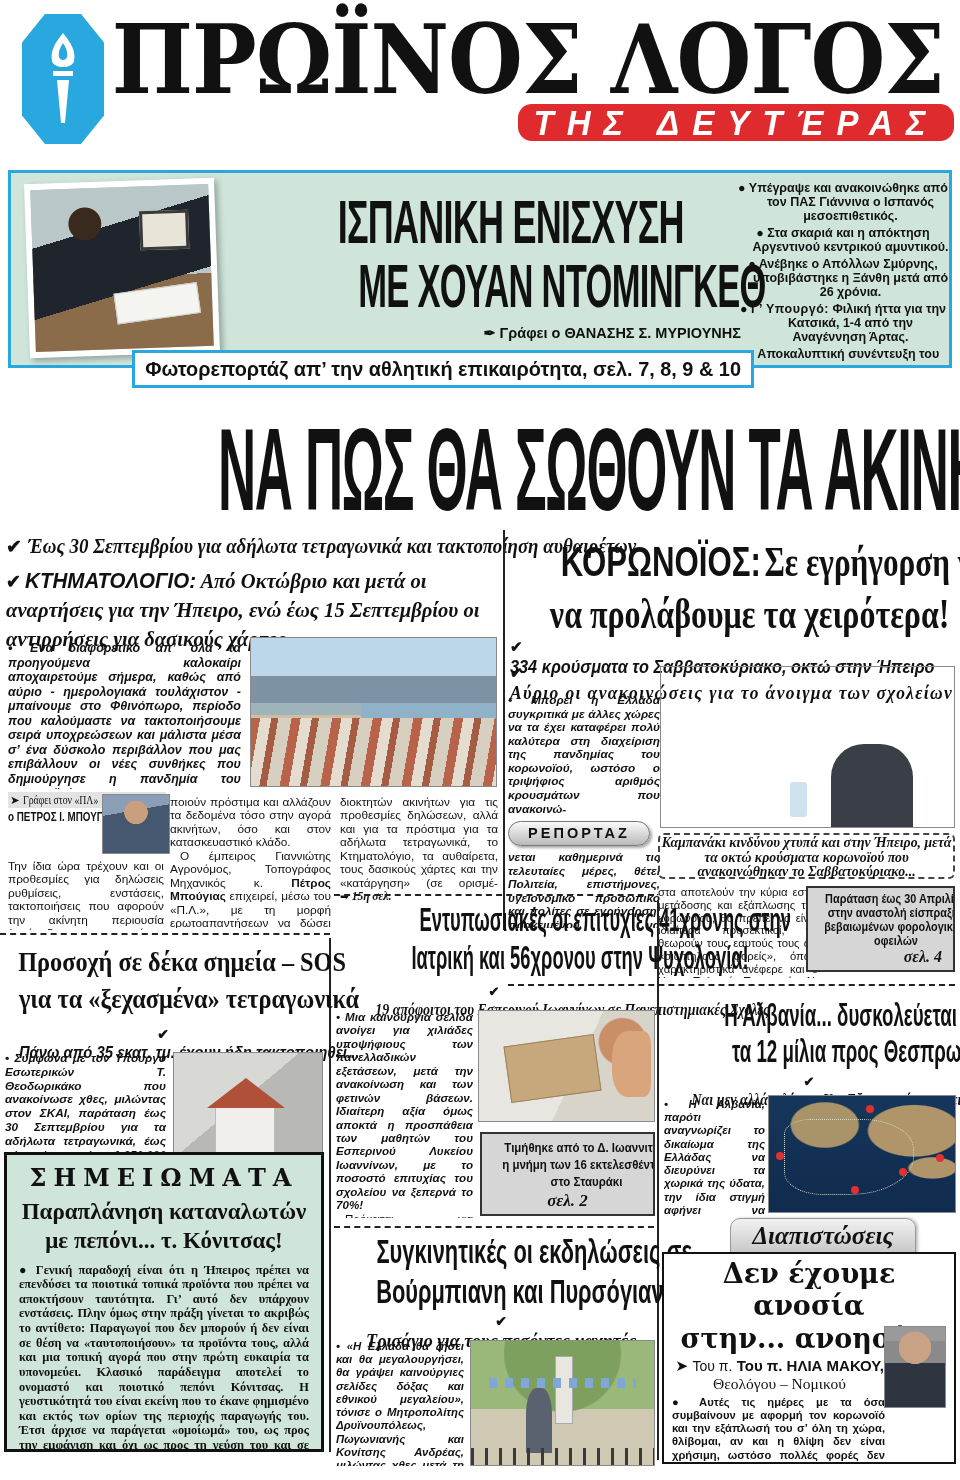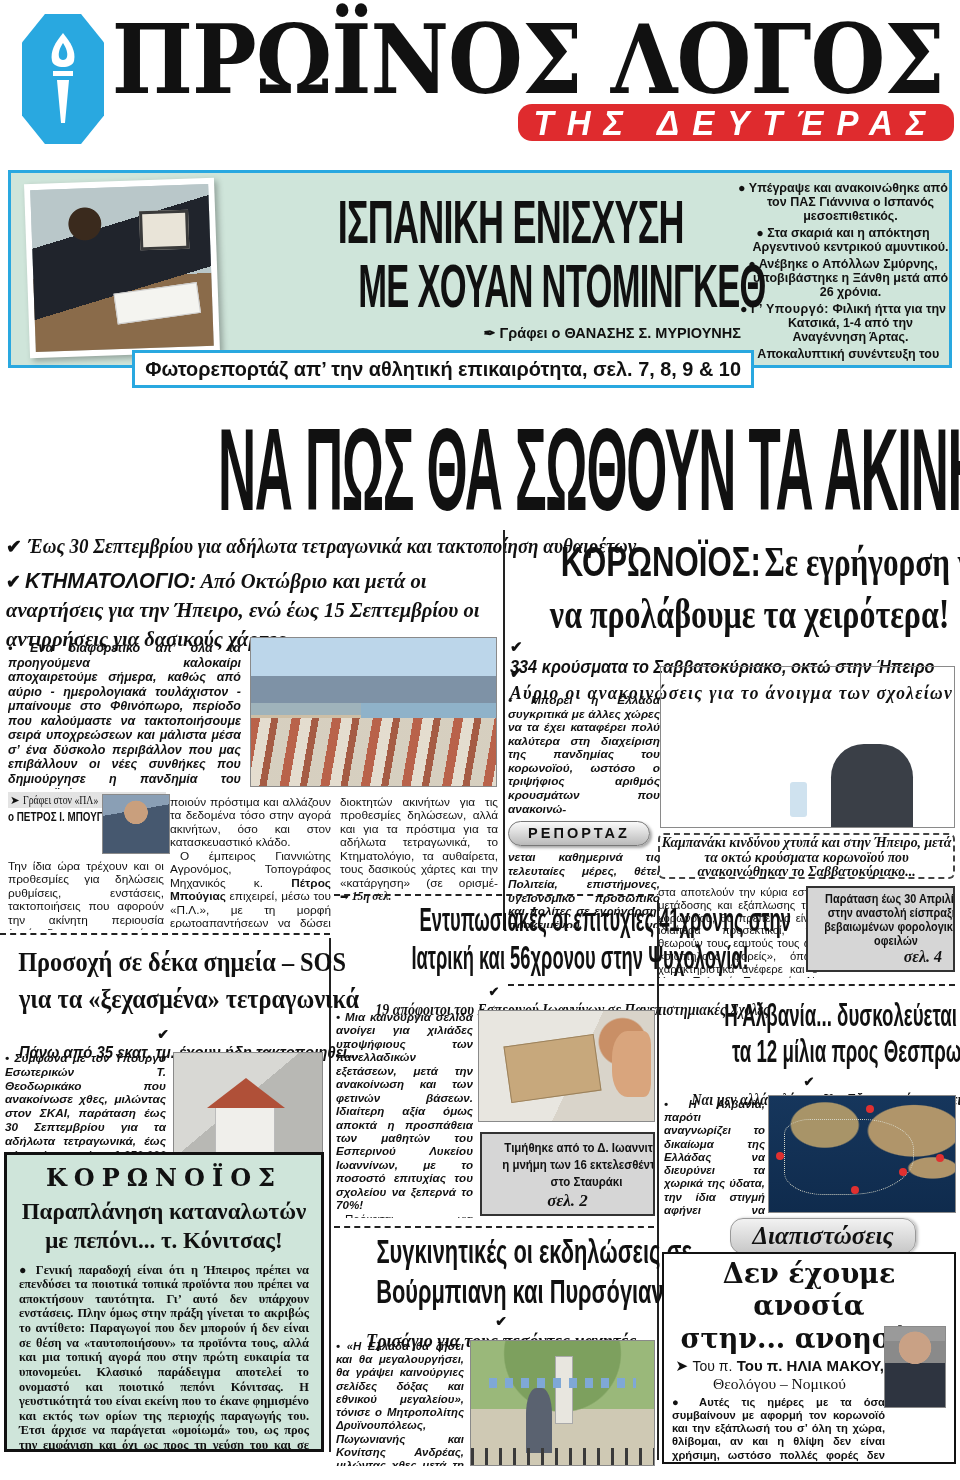--- a/index.html
+++ b/index.html
@@ -219,21 +219,21 @@
   </div>
   <div class="abs photo" style="left:173px; top:1052px; width:150px; height:140px; background:
     linear-gradient(140deg, #d8d8d4 0 40%, #b8b8b4 40% 100%);">
     <div style="position:absolute; left:28%; top:38%; width:40%; height:38%; background:#f0efeb; border:1px solid #bbb;"></div>
     <div style="position:absolute; left:22%; top:18%; width:0; height:0; border-left:39px solid transparent; border-right:39px solid transparent; border-bottom:30px solid #b05038;"></div>
     <div style="position:absolute; left:0; bottom:0; width:100%; height:20%; background:
       repeating-linear-gradient(90deg, #8e8e8a 0 14px, #6e6e6a 14px 16px);"></div>
   </div>
 
   <div class="abs mintbox clip" style="left:4px; top:1152px; width:320px; height:300px; border:3px solid #111; padding:8px 12px;">
-    <div class="ctr dser b" style="font-size:24px; letter-spacing:7px;">ΚΟΡΩΝΟΪΟΣ</div>
+    <div class="ctr dser b" style="font-size:24px; letter-spacing:7px;">ΣΗΜΕΙΩΜΑΤΑ</div>
     <div class="ctr serif b" style="font-size:23px; margin-top:6px; line-height:1.25;">
       <div>Παραπλάνηση καταναλωτών</div>
       <div>με πεπόνι... τ. Κόνιτσας!</div>
     </div>
     <div class="serif b just" style="font-size:12.4px; line-height:1.18; margin-top:7px;">
       <span>● Γενική παραδοχή είναι ότι η Ήπειρος πρέπει να επενδύσει τα ποιοτικά τοπικά προϊόντα που πρέπει να αποκτήσουν ταυτότητα. Γι’ αυτό δεν υπάρχουν ενστάσεις. Πλην όμως στην πράξη γίνεται το ακριβώς το αντίθετο: Παραγωγοί που δεν μπορούν ή δεν είναι σε θέση να «ταυτοποιήσουν» τα προϊόντα τους, αλλά και μια τοπική αγορά που στην πρώτη ευκαιρία τα υπονομεύει. Κλασικό παράδειγμα αποτελεί το ονομαστό και ποιοτικό πεπόνι Κόνιτσας. Η γευστικότητά του είναι εκείνη που το έκανε φημισμένο και εκτός των ορίων της περιοχής παραγωγής του. Έτσι άρχισε να παράγεται «ομοίωμά» του, ως προς την εμφάνιση και όχι ως προς τη γεύση του και σε άλλες περιοχές της χώρας. Σταδιακά τα πεπόνια αυτά άρχισαν να διοχετεύονται και προς άλλες αγορές, για να καλυφθεί η ζήτηση. Φυσιολογικές κινήσεις από αγρότες και εμπόρους που αγωνίζονται να προωθήσουν το προϊόν. Πρόβλημα όμως αρχίζει να προκαλείται από</span>
       
     </div>
   </div>
 
@@ -308,21 +308,21 @@
     radial-gradient(ellipse at 88% 62%, #b0956a 0 10%, transparent 11%),
     linear-gradient(#16365c, #0f2b4d);">
     <div style="position:absolute; left:8%; top:20%; width:70%; height:65%; border:1px dotted #d8d8c8; border-radius:20% 40% 50% 30%;"></div>
     <div style="position:absolute; left:4%; top:48%; width:8px; height:8px; background:#e03030; border-radius:50%;"></div>
     <div style="position:absolute; left:44%; top:78%; width:8px; height:8px; background:#e03030; border-radius:50%;"></div>
     <div style="position:absolute; left:70%; top:62%; width:8px; height:8px; background:#e03030; border-radius:50%;"></div>
     <div style="position:absolute; left:90%; top:50%; width:8px; height:8px; background:#e03030; border-radius:50%;"></div>
     <div style="position:absolute; left:52%; top:8%; width:8px; height:8px; background:#e03030; border-radius:50%;"></div>
   </div>
 
-  <div class="abs tabbadge serif bi" style="left:730px; top:1218px; width:186px; height:36px; line-height:34px; font-size:25px;border-radius:13px;">Διαπιστώσεις</div>
+  <div class="abs tabbadge serif bi" style="left:730px; top:1218px; width:186px; height:36px; line-height:34px; font-size:25px;">Διαπιστώσεις</div>
 
   <div class="abs clip" style="left:662px; top:1252px; width:294px; height:212px; border:2.5px solid #111; background:#fff; padding:4px 8px;">
     <div class="ctr dser b" style="font-size:27px; line-height:1.2;">
       <div>Δεν έχουμε ανοσία</div>
       <div>στην... ανοησία!</div>
     </div>
     <div class="abs photo" style="right:8px; top:72px; width:62px; height:82px; background:
       radial-gradient(circle at 50% 26%, #c9a185 0 24%, transparent 25%),
       linear-gradient(#9a9a9a 0 18%, #8a8a8a 18% 45%, #2e3440 45% 100%);"></div>
     <div style="width:215px; text-align:center; margin-top:2px;">

